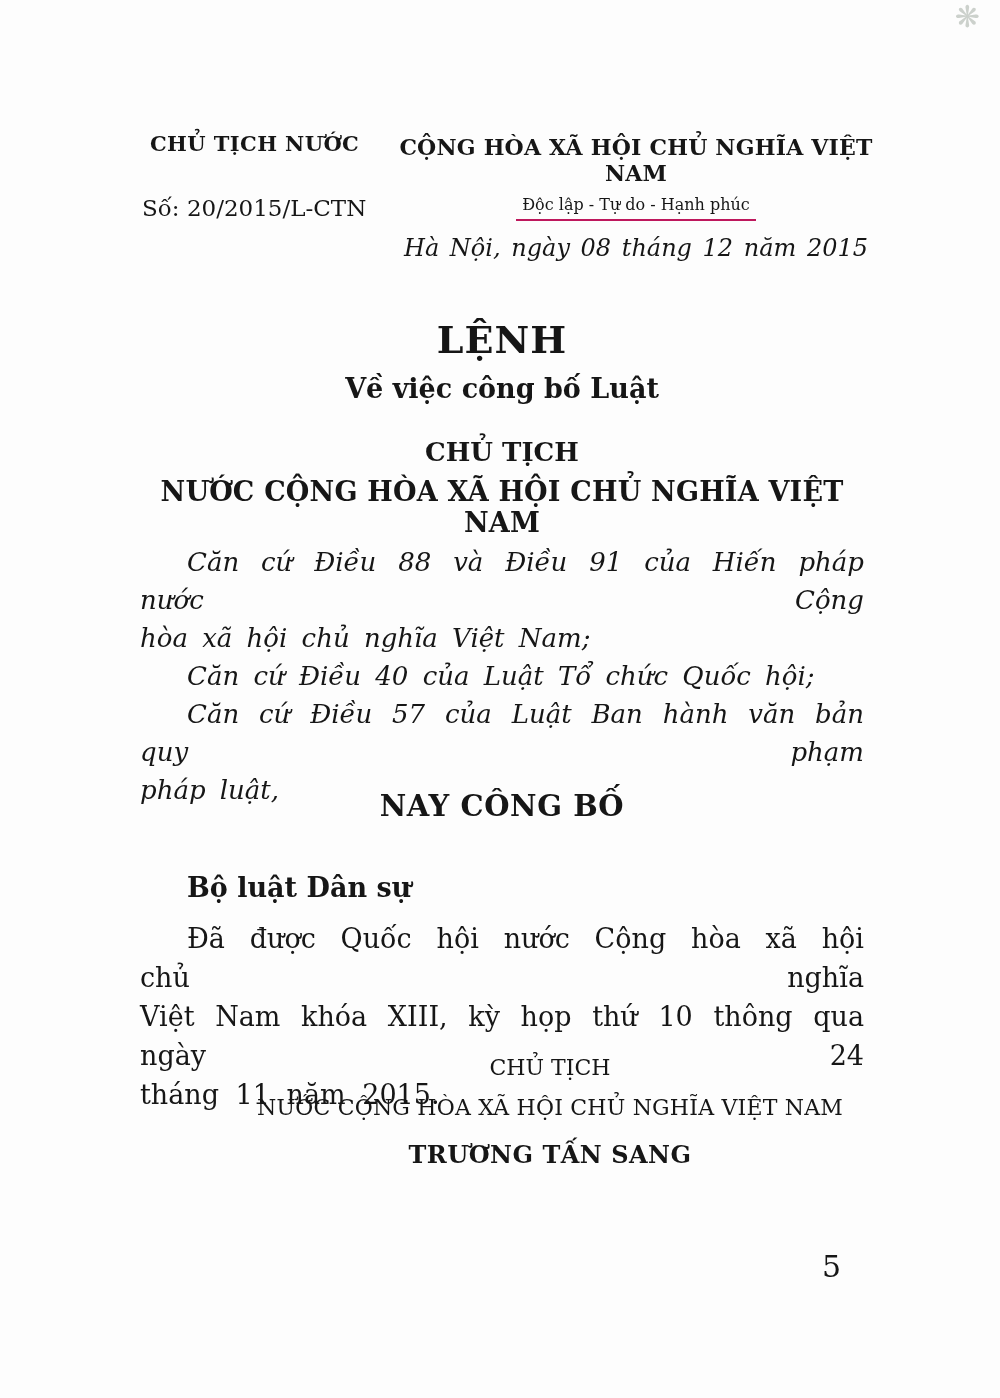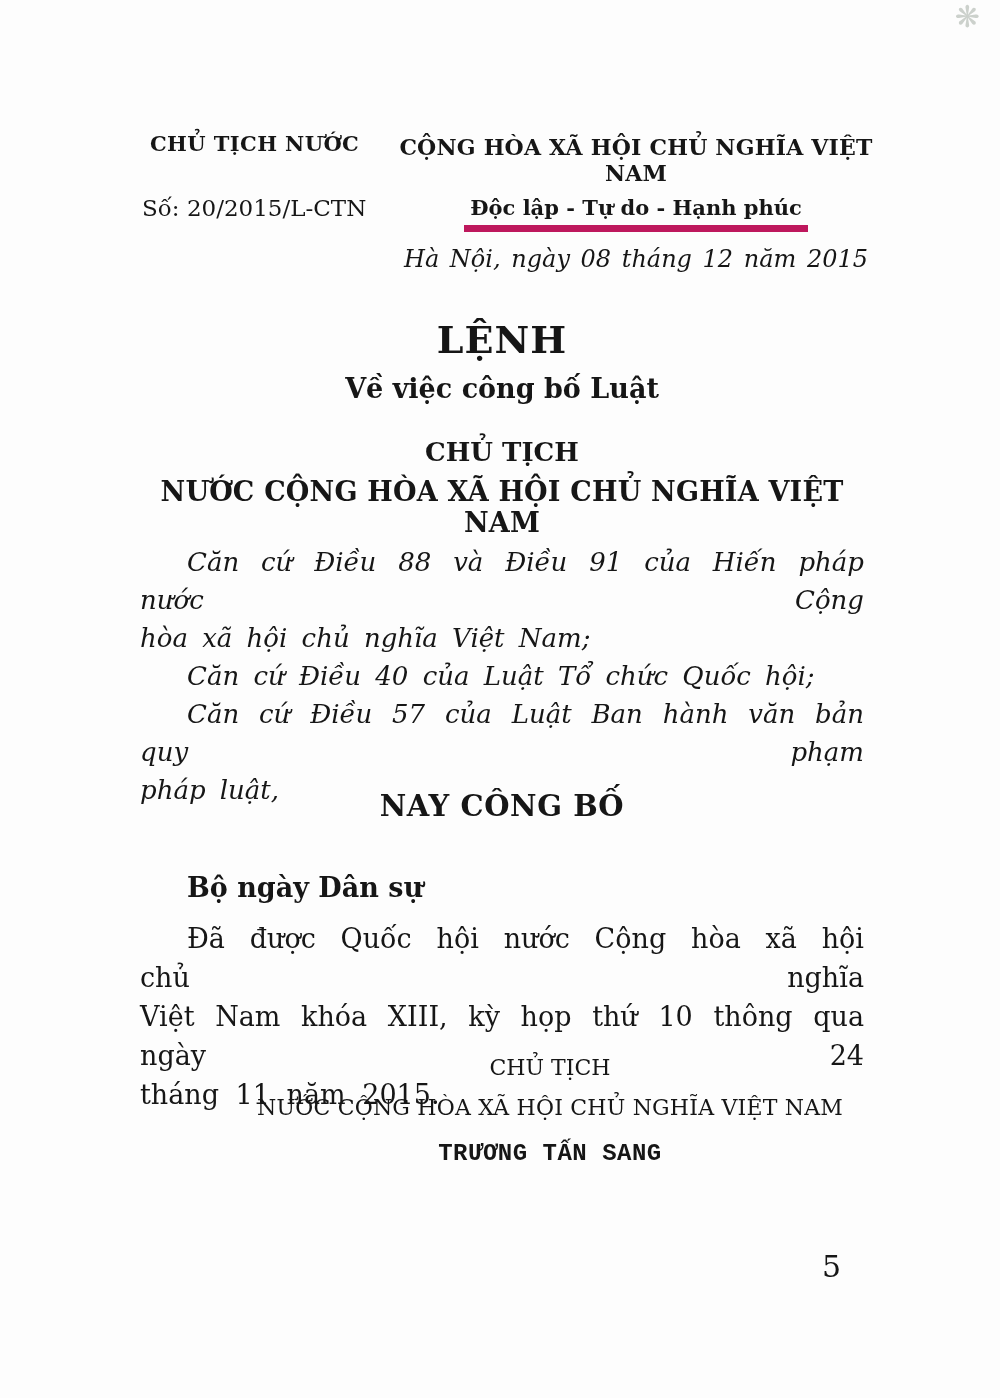--- a/index.html
+++ b/index.html
@@ -49,24 +49,24 @@
     margin-left: 24px;
   }
   .national-title {
     font-size: 22px;
     font-weight: bold;
     letter-spacing: 0.2px;
   }
   .motto-wrap { margin-top: 9px; }
   .motto {
     display: inline-block;
-    font-size: 21px;
-    font-weight: bold;
+    font-size: 16px;
+    font-weight: normal;
     padding: 0 6px 5px 6px;
-    border-bottom: 7px solid #be185d;
+    border-bottom: 2px solid #be185d;
   }
   .place-date {
     margin-top: 13px;
     font-size: 24px;
     font-style: italic;
     word-spacing: 3px;
   }
 
   
   .title-block {
@@ -133,21 +133,21 @@
   
   .signature {
     position: absolute;
     left: 250px;
     top: 1055px;
     width: 600px;
     text-align: center;
   }
   .sig-title-1 { font-size: 22px; }
   .sig-title-2 { font-size: 22px; margin-top: 15px; letter-spacing: 0.2px; }
-  .sig-name    { font-size: 24px; font-weight: bold; margin-top: 20px; letter-spacing: 0.5px; font-family: Liberation Mono, monospace; }
+  .sig-name    { font-size: 24px; font-weight: bold; margin-top: 20px; letter-spacing: 0.5px; }
 
   .page-number {
     position: absolute;
     left: 822px;
     top: 1249px;
     font-size: 30px;
   }
 </style>
 </head>
 <body>
@@ -181,21 +181,21 @@
   <div class="citations">
     <div class="cit-line just ind">Căn cứ Điều 88 và Điều 91 của Hiến pháp nước Cộng</div>
     <div class="cit-line">hòa xã hội chủ nghĩa Việt Nam;</div>
     <div class="cit-line ind">Căn cứ Điều 40 của Luật Tổ chức Quốc hội;</div>
     <div class="cit-line just ind">Căn cứ Điều 57 của Luật Ban hành văn bản quy phạm</div>
     <div class="cit-line">pháp luật,</div>
   </div>
 
   <div class="announce-heading">NAY CÔNG BỐ</div>
 
-  <div class="law-name">Bộ ngày Dân sự</div>
+  <div class="law-name">Bộ luật Dân sự</div>
 
   <div class="announce">
     <div class="ann-line just ind">Đã được Quốc hội nước Cộng hòa xã hội chủ nghĩa</div>
     <div class="ann-line just">Việt Nam khóa XIII, kỳ họp thứ 10 thông qua ngày 24</div>
     <div class="ann-line">tháng 11 năm 2015.</div>
   </div>
 
   <div class="signature">
     <div class="sig-title-1">CHỦ TỊCH</div>
     <div class="sig-title-2">NƯỚC CỘNG HÒA XÃ HỘI CHỦ NGHĨA VIỆT NAM</div>

